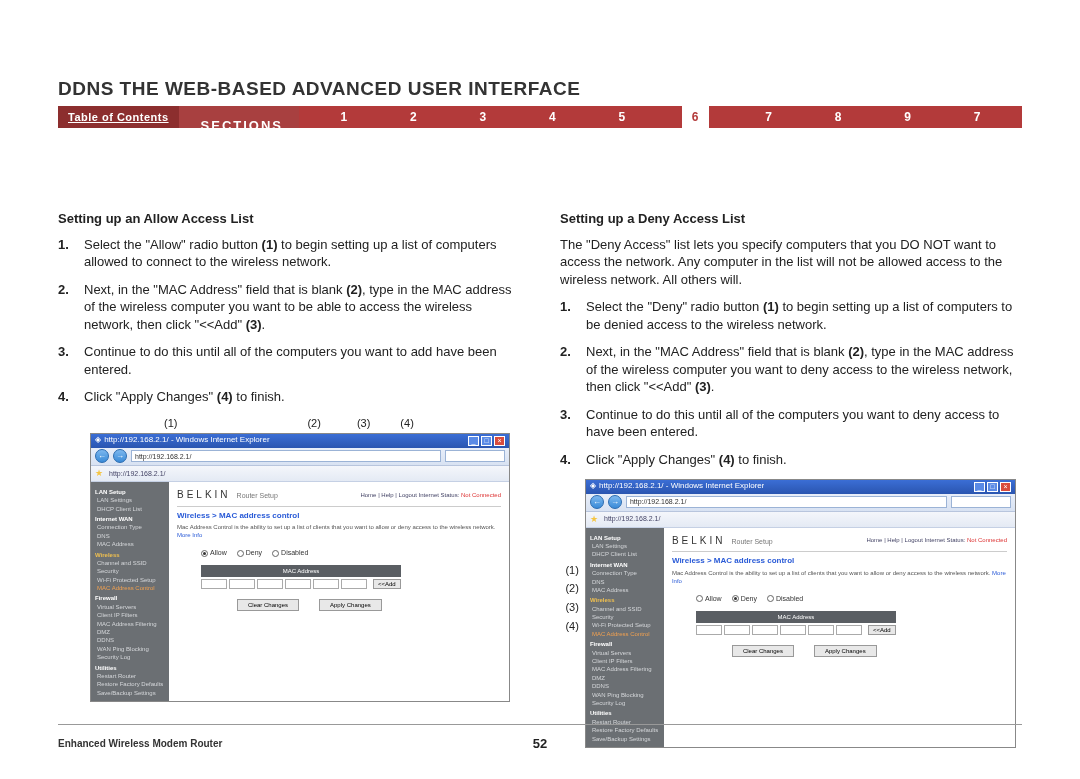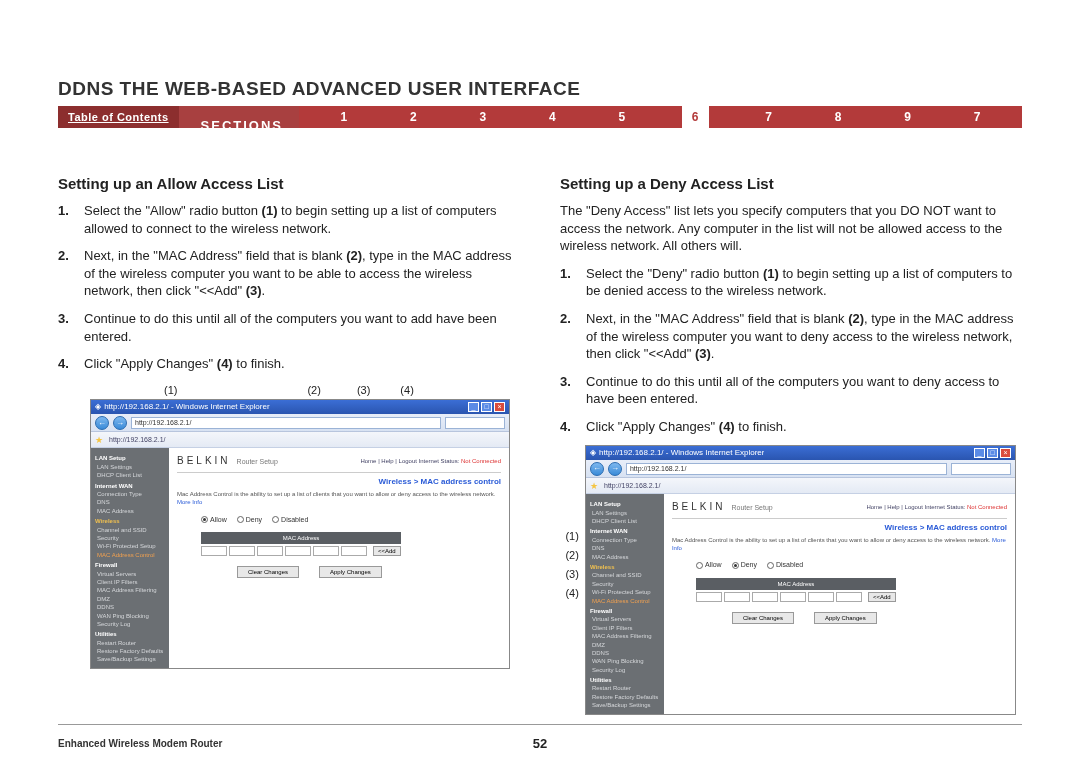--- a/index.html
+++ b/index.html
@@ -75,22 +75,23 @@
   .columns {
     display: flex;
     gap: 40px;
   }
   .col {
     flex: 1;
     font-size: 13px;
     line-height: 1.35;
   }
   .col h3 {
-    font-size: 15px;
+    font-size: 13px;
     margin-bottom: 8px;
+    margin-top: 36px;
   }
   .intro { margin-bottom: 10px; }
   ol { list-style: none; }
   ol li {
     display: flex;
     margin-bottom: 10px;
   }
   ol li .num {
     font-weight: bold;
     width: 26px;
@@ -179,21 +180,21 @@
     flex:1;
     background:#fff;
     padding: 6px 8px;
     position:relative;
   }
   .brand-row { display:flex; justify-content:space-between; align-items:center; border-bottom:1px solid #ccc; padding-bottom:4px; margin-bottom:4px;}
   .brand { font-size:10px; letter-spacing:3px; font-weight:normal; color:#333; }
   .brand-sub { font-size:7px; color:#777; margin-left:6px; letter-spacing:0;}
   .status-links { font-size:6px; color:#446; }
   .status-links .nc { color:#d33; }
-  .section-head { color:#2a5bd7; font-weight:bold; font-size:8px; margin-bottom:3px;text-align:right;}
+  .section-head { color:#2a5bd7; font-weight:bold; font-size:8px; margin-bottom:3px;}
   .section-desc { font-size:6px; color:#555; margin-bottom:8px; line-height:1.3;}
   .more { color:#2a5bd7; }
   .radio-row { font-size:7px; color:#333; display:flex; gap:10px; margin:4px 0 8px 24px; align-items:center;}
   .radio { width:7px; height:7px; border:1px solid #666; border-radius:50%; display:inline-block; vertical-align:middle; margin-right:2px; position:relative;}
   .radio.checked::after { content:''; position:absolute; inset:1px; background:#333; border-radius:50%;}
   .mac-block { margin-left:24px; }
   .mac-header { background:#5a5e63; color:#fff; font-size:6px; text-align:center; padding:2px 0; width:200px;}
   .mac-row { display:flex; gap:2px; margin-top:2px; align-items:center;}
   .mac-field { width:26px; height:10px; border:1px solid #aaa; background:#fff;}
   .add-btn { background:#e8e8e8; border:1px solid #999; font-size:6px; padding:1px 4px; margin-left:4px;}

